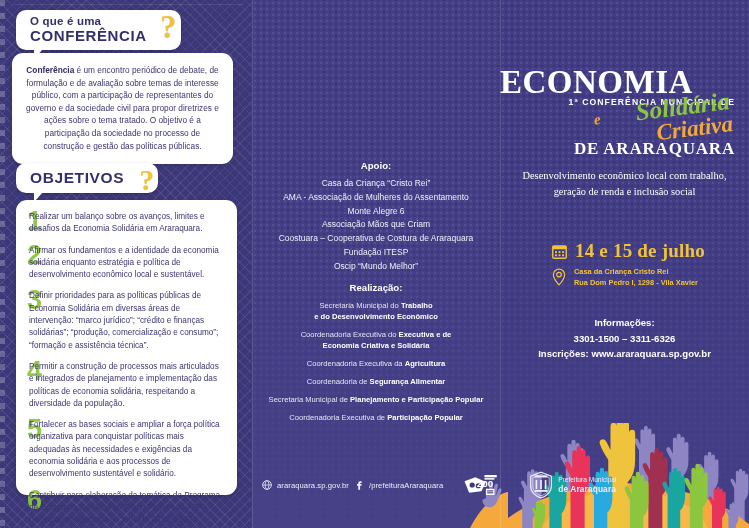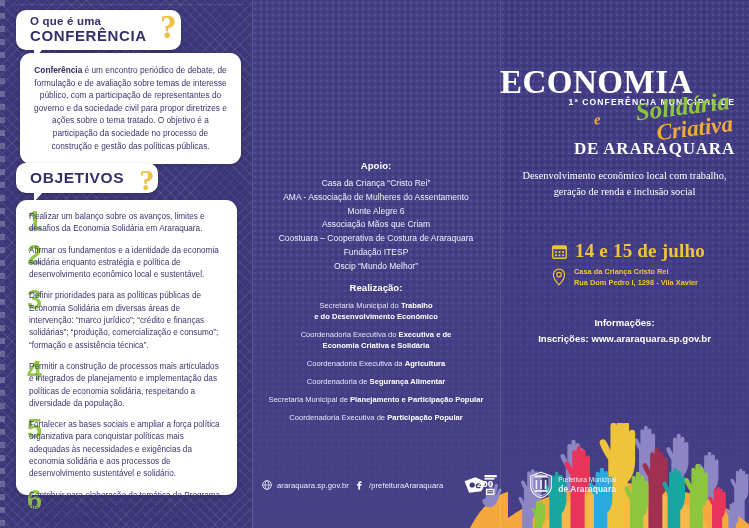--- a/index.html
+++ b/index.html
@@ -84,21 +84,21 @@
   }
   #bubble-conferencia { left: 16px; top: 10px; }
   #bubble-objetivos  { left: 16px; top: 163px; padding: 7px 34px 7px 14px; }
   #bubble-objetivos .bub-l2 { font-size: 15.5px; }
 
   
   .card {
     position: absolute; background: #fff; border-radius: 11px;
     z-index: 5; box-shadow: 0 1px 4px rgba(0,0,0,.2);
   }
-  #card-conferencia { left: 20px; top: 53px; width: 221px; padding: 11px 13px 12px; }
+  #card-conferencia { left: 12px; top: 53px; width: 221px; padding: 11px 13px 12px; }
   #card-objetivos   { left: 16px; top: 200px; width: 221px; height: 295px; padding: 11px 12px 10px 13px; }
 
   .def-text {
     font-size: 8.3px; line-height: 1.52; color: #3a3570;
     text-align: center;
   }
   .def-text b { color: #2e2a60; font-weight: 700; }
 
   
   .obj-list { position: relative; }
@@ -310,20 +310,21 @@
         </svg>
         <div>
           <div class="addr-txt">Casa da Criança Cristo Rei</div>
           <div class="addr-txt">Rua Dom Pedro I, 1298 - Vila Xavier</div>
         </div>
       </div>
     </div>
 
     <div id="info-block">
       <div>Informações:</div>
+      <div>3301-1500 – 3311-6326</div>
       <div>Inscrições: www.araraquara.sp.gov.br</div>
     </div>
   </div>
 
   <div class="footer">
     <div class="social">
       <div class="social-row">
         <svg class="ic" viewBox="0 0 12 12">
           <circle cx="6" cy="6" r="5.2" fill="none" stroke="#efeefa" stroke-width="1.1"></circle>
           <ellipse cx="6" cy="6" rx="2.3" ry="5.2" fill="none" stroke="#efeefa" stroke-width="0.9"></ellipse>

